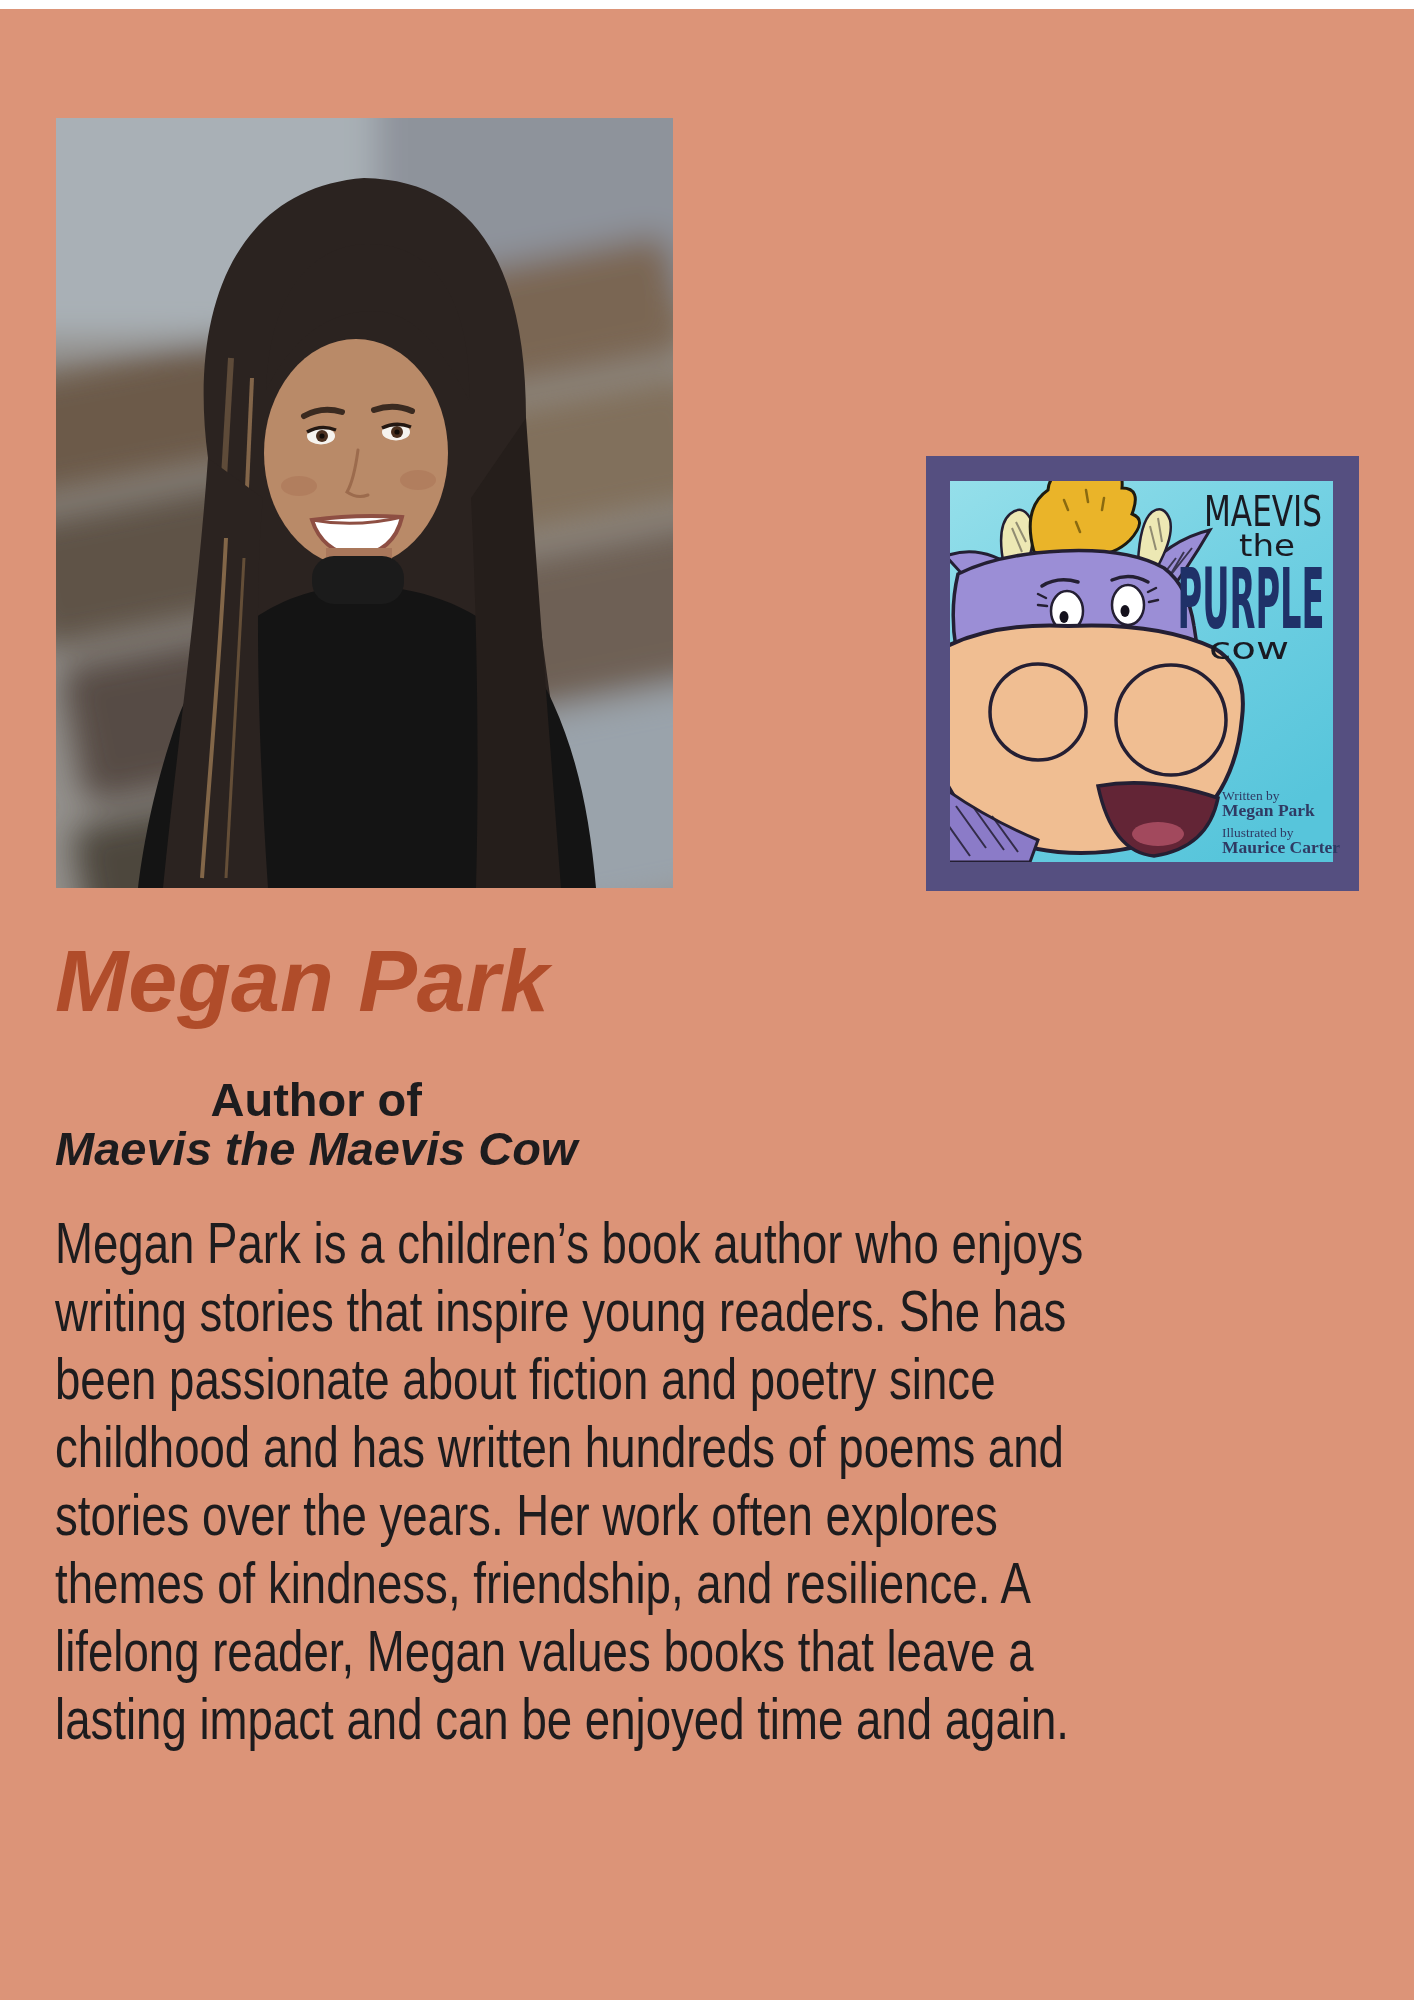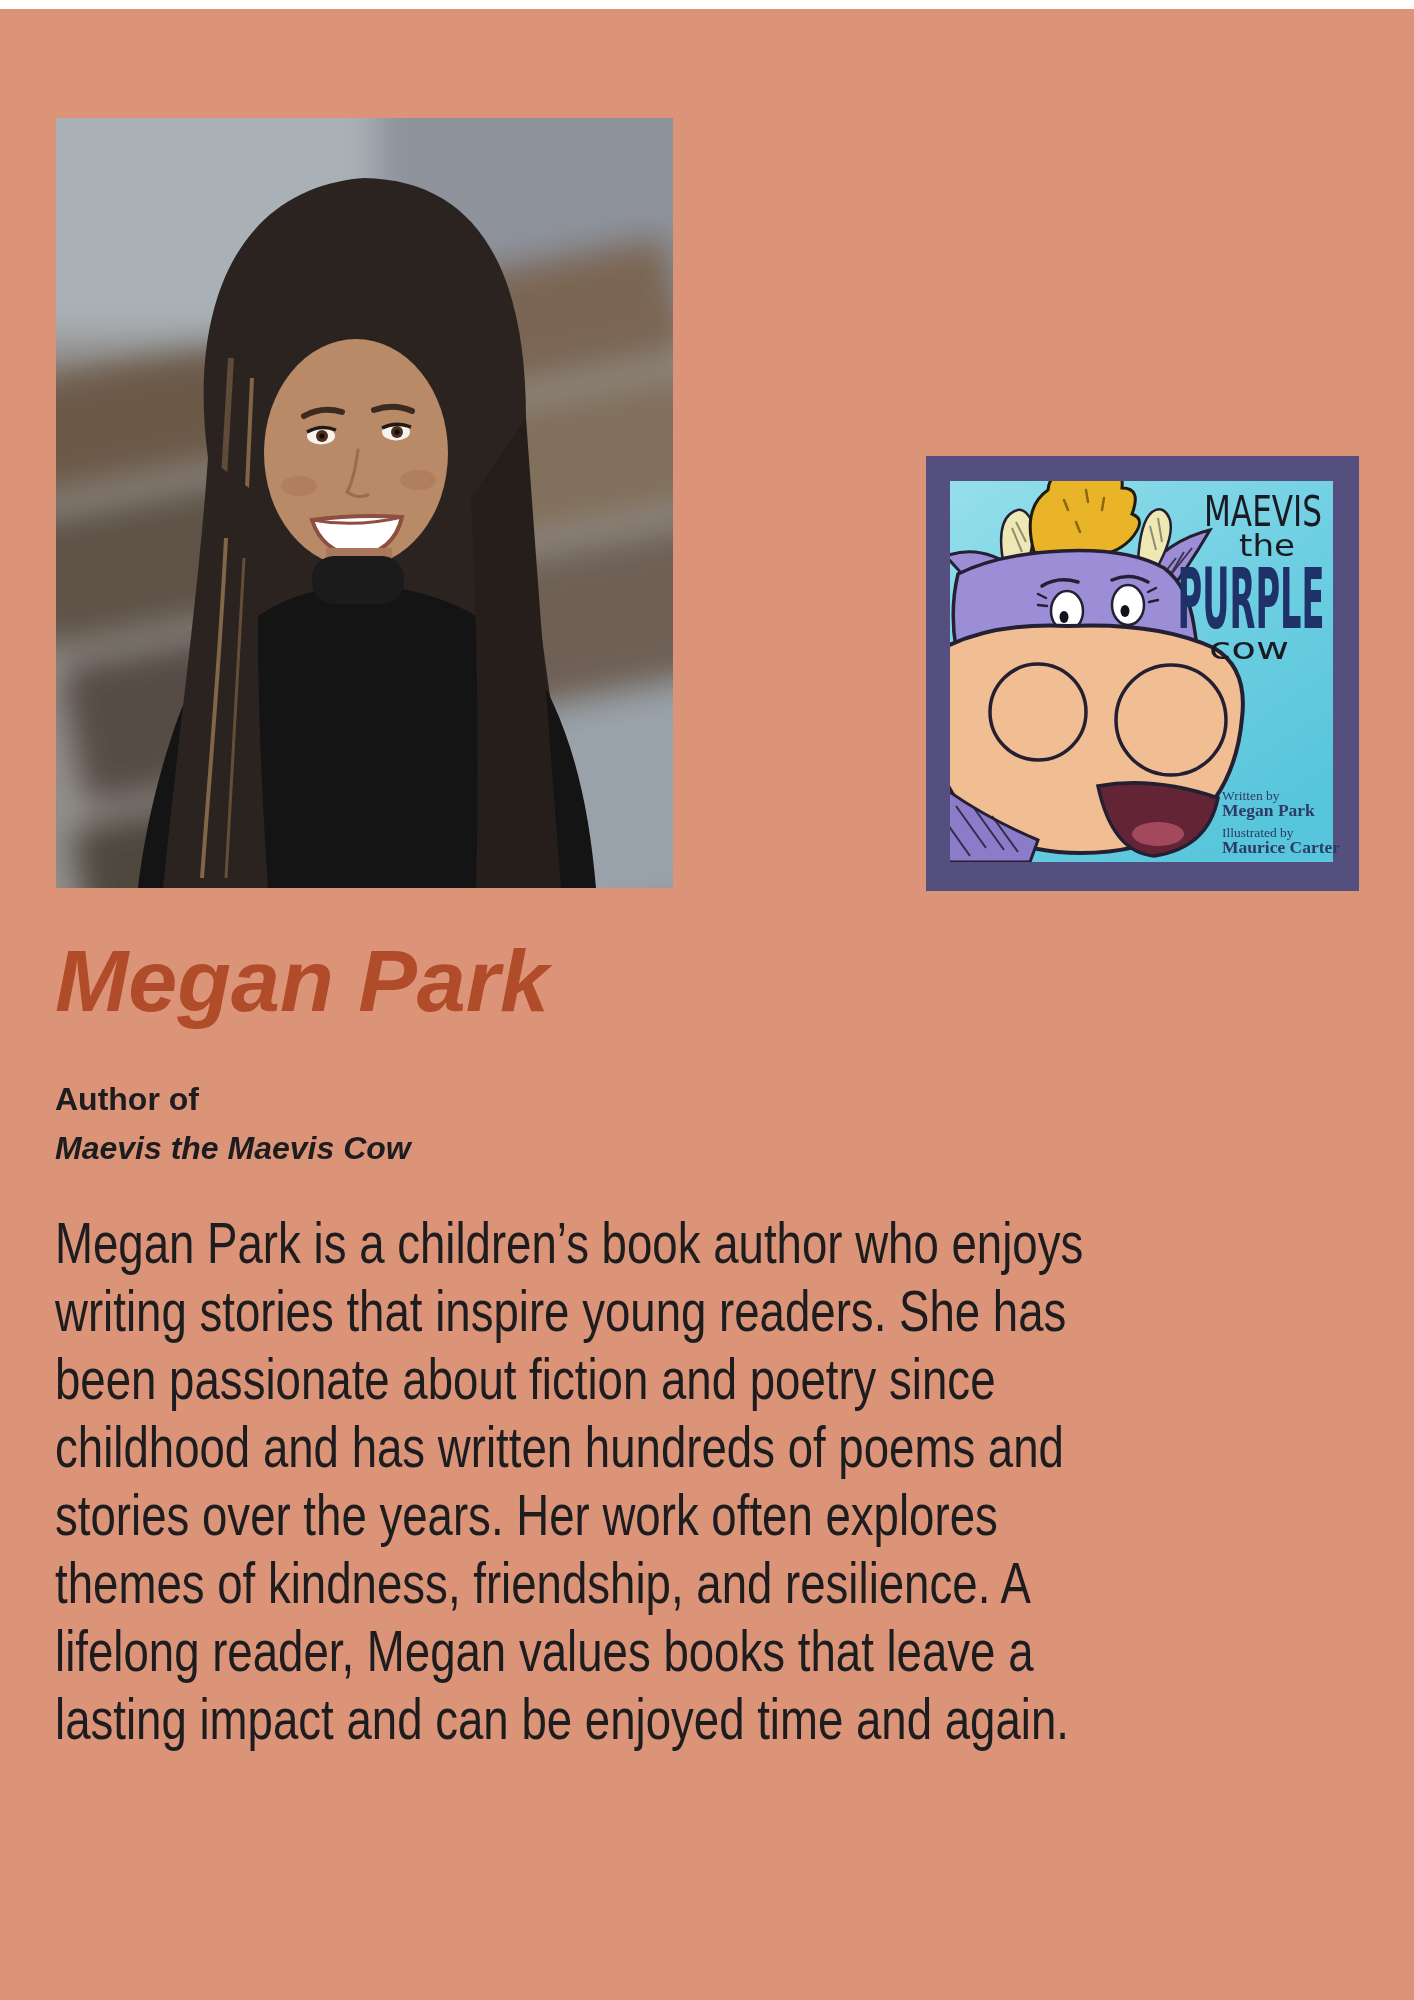--- a/index.html
+++ b/index.html
@@ -24,22 +24,23 @@
     position:absolute;left:55px;top:928px;
     margin:0;
     font-size:88px;line-height:88px;
     font-weight:bold;font-style:italic;
     color:var(--accent,#B04C2A);
     letter-spacing:0;
     white-space:nowrap;
   }
   .byline{
     position:absolute;left:55px;top:1066px;
-    font-size:32px;line-height:49px;font-weight:bold;
+    font-size:47px;line-height:49px;font-weight:bold;
     color:#1D1C1E;
+    text-align:center;
   }
   .byline .book{font-style:italic;}
   .bio-text{
     position:absolute;left:55px;top:1200px;
     width:1600px;
     font-size:57px;line-height:68px;
     color:#1D1C1E;
     white-space:pre-line;
     transform:scaleX(0.8);
     transform-origin:0 0;

